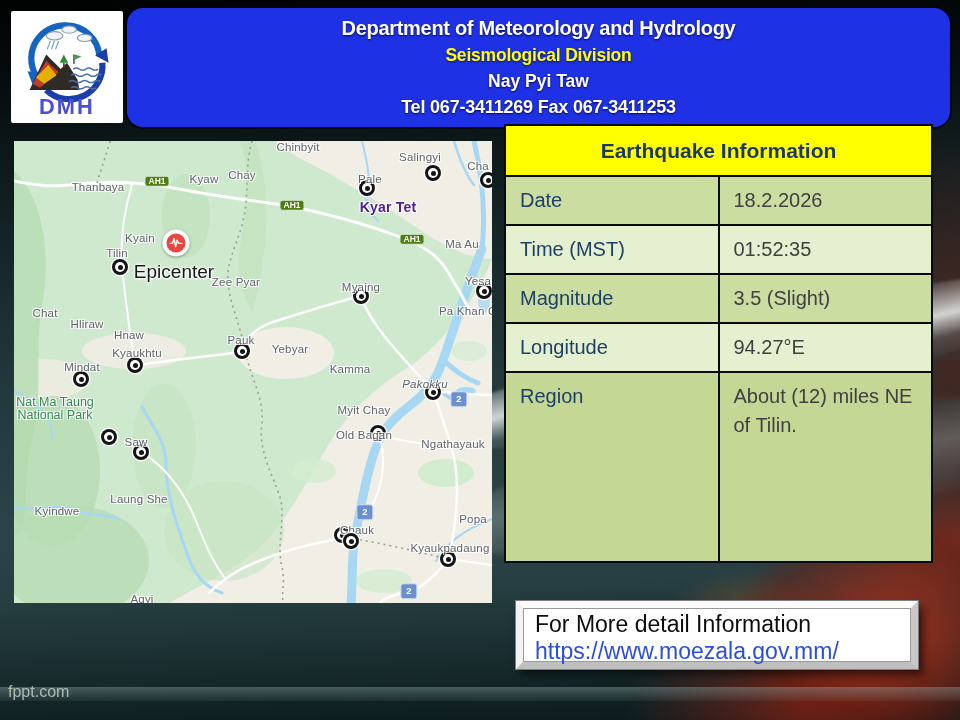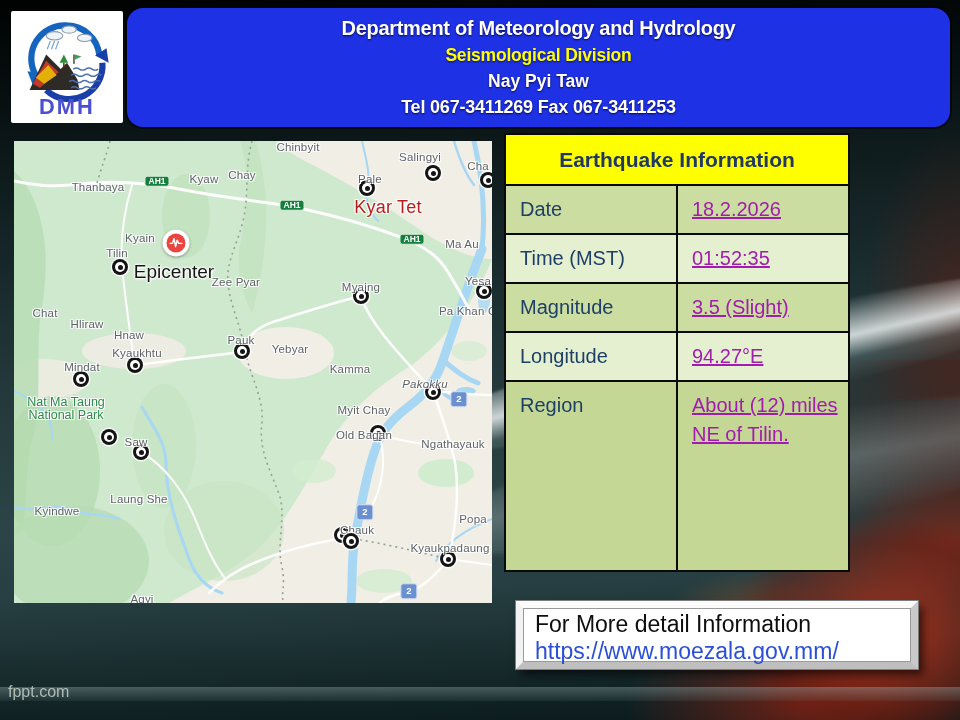--- a/index.html
+++ b/index.html
@@ -60,65 +60,65 @@
   
   .map{
     position:absolute;left:14px;top:141px;width:478px;height:462px;overflow:hidden;background:#cfe9cf;
   }
   .map-overlay{position:absolute;inset:0;}
   .town{
     position:absolute;transform:translate(-50%,-50%);white-space:nowrap;
     font-size:11.5px;color:#5f6368;letter-spacing:.2px;
     text-shadow:-1px -1px 0 rgba(255,255,255,.95),1px -1px 0 rgba(255,255,255,.95),-1px 1px 0 rgba(255,255,255,.95),1px 1px 0 rgba(255,255,255,.95);
   }
-  .town.big{font-size:18px;color:#b91c1c;}
+  .town.big{font-size:14px;color:#4c1d95;font-weight:bold;}
   .park{
     position:absolute;transform:translate(-50%,-50%);text-align:center;
     font-size:12.5px;line-height:13px;color:#2f8a4c;
     text-shadow:-1px -1px 0 rgba(255,255,255,.9),1px 1px 0 rgba(255,255,255,.9),1px -1px 0 rgba(255,255,255,.9),-1px 1px 0 rgba(255,255,255,.9);
   }
   .mk{
     position:absolute;width:16px;height:16px;transform:translate(-50%,-50%);
     background:#141414;border-radius:50%;box-shadow:0 0 0 1.5px rgba(255,255,255,.85);
   }
   .mk::before{content:"";position:absolute;left:3px;top:3px;right:3px;bottom:3px;background:#fff;border-radius:50%;}
   .mk::after{content:"";position:absolute;left:5.5px;top:5.5px;right:5.5px;bottom:5.5px;background:#141414;border-radius:50%;}
   .badge{
     position:absolute;transform:translate(-50%,-50%);
     font-weight:700;color:#fff;border-radius:3px;line-height:1;
   }
-  .badge.green{font-size:8.5px;padding:0 3px;background:#15803d;border:1px solid #d9ecd9;}
+  .badge.green{font-size:8.5px;padding:0 3px;background:#4d7c0f;border:1px solid #d9ecd9;}
   .badge.blue{font-size:9.5px;padding:2px 5px;background:#6b90cf;border:1px solid #d4def2;}
   .epicenter-dot{
     position:absolute;width:27px;height:27px;transform:translate(-50%,-50%);
     background:#fff;border-radius:50%;box-shadow:0 1px 3px rgba(0,0,0,.35);
     display:flex;align-items:center;justify-content:center;
   }
   .epicenter-dot .red{
     width:19px;height:19px;background:#e8463f;border-radius:50%;
     display:flex;align-items:center;justify-content:center;
   }
   .epicenter-label{
     position:absolute;transform:translate(-50%,-50%);
     font-size:19px;color:#161616;
     text-shadow:0 0 3px #fff,0 0 3px #fff,0 0 2px #fff,1px 1px 2px #fff;
   }
   
   .etable{
-    position:absolute;left:504px;top:133px;width:346px;height:439px;
+    position:absolute;left:504px;top:124px;width:429px;height:439px;
     border-collapse:collapse;table-layout:fixed;
   }
   .etable th,.etable td{border:2px solid #0a0a0a;}
   .etable th{
     background:#ffff00;color:#1f3864;font-size:21px;font-weight:700;
     text-align:center;height:47px;
   }
   .etable td{font-size:20px;padding:6px 6px 6px 14px;vertical-align:middle;}
   .etable td.lbl{width:146px;color:#1e3f66;}
-  .etable td.val{color:#a21caf;text-decoration:underline;}
+  .etable td.val{color:#404040;}
   .etable tbody tr{height:49px;}
   .etable tbody tr:nth-child(odd){background:#ccdda2;}
   .etable tbody tr:nth-child(even){background:#e4f0d0;}
   .etable tbody tr:last-child{height:auto;background:#c5d795;}
   .etable tbody tr:last-child td{vertical-align:top;padding-top:9px;line-height:29px;}
   
   .infobox{
     position:absolute;left:516px;top:601px;width:402px;height:68px;box-sizing:border-box;
     background:#fff;
     border:7px solid;border-color:#fbfbfb #c9c9c9 #bfbfbf #f2f2f2;
@@ -243,21 +243,21 @@
     </g>
 
     <g stroke="#96a096" fill="none" stroke-width="1.6" stroke-dasharray="2,4">
       <path d="M238,0 C230,28 236,56 228,84 C222,106 212,122 214,142 C216,164 226,182 230,206 C236,236 250,256 248,282 C244,310 258,332 266,356 C272,380 262,402 268,426 C272,446 266,454 270,462"></path>
       <path d="M96,0 C92,16 86,30 82,46"></path>
       <path d="M340,398 C368,402 400,410 430,417"></path>
     </g>
   </svg>
 
   <div class="map-overlay" id="map-overlay">
-    <div class="park" id="park-label" style="left: 52px; top: 268px;">Nat Ma Taung<br>National Park</div>
+    <div class="park" id="park-label" style="left: 41px; top: 268px;">Nat Ma Taung<br>National Park</div>
   <div class="town" style="left: 84px; top: 46px;">Thanbaya</div>
       <div class="town" style="left: 190px; top: 38px;">Kyaw</div>
       <div class="town" style="left: 228px; top: 34px;">Chay</div>
       <div class="town" style="left: 284px; top: 6px;">Chinbyit</div>
       <div class="mk" style="left: 419px; top: 32px;"></div>
       <div class="town" style="left: 406px; top: 16px;">Salingyi</div>
       <div class="mk" style="left: 474px; top: 39px;"></div>
       <div class="town" style="left: 464px; top: 25px;">Cha</div>
       <div class="town big" style="left: 374px; top: 66px;">Kyar Tet</div>
       <div class="town" style="left: 448px; top: 103px;">Ma Au</div>

